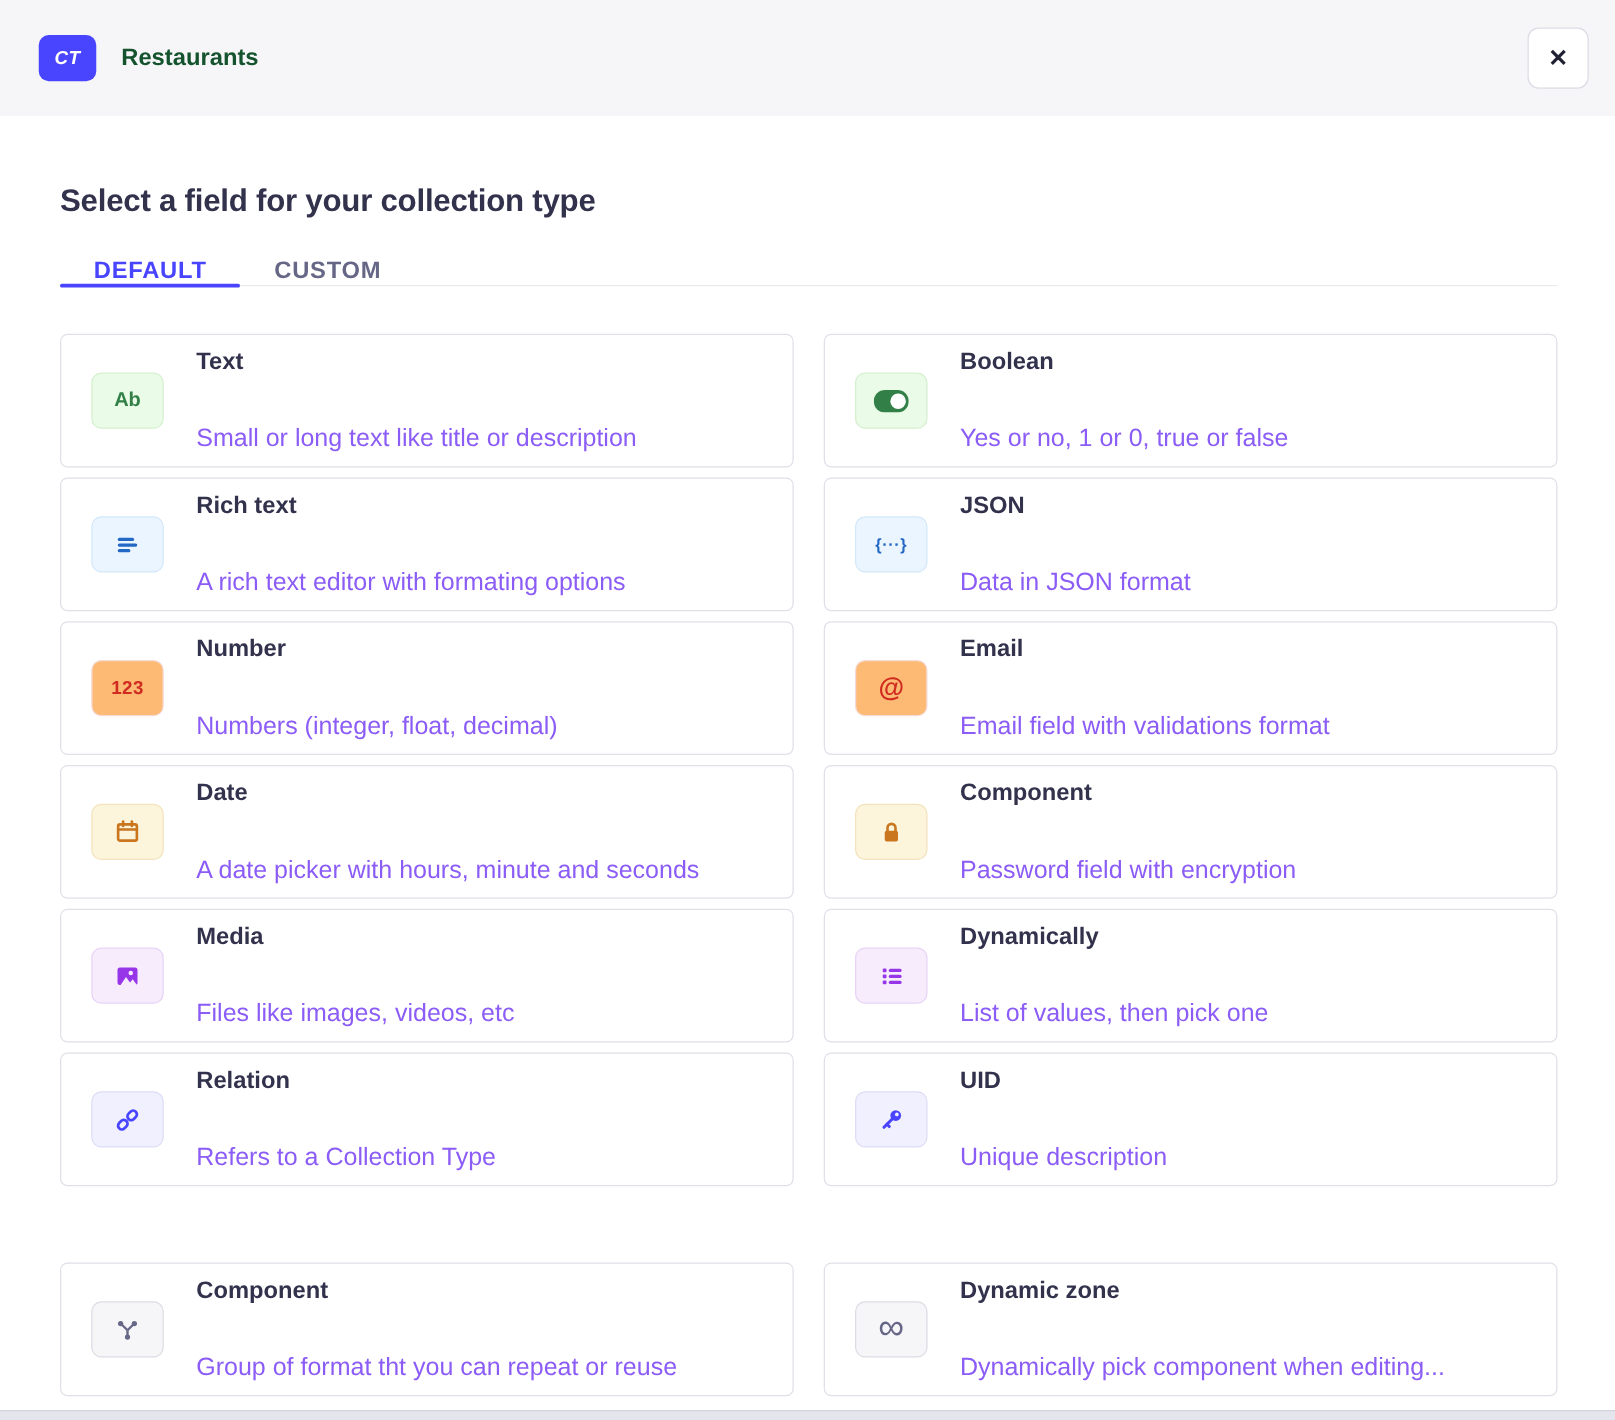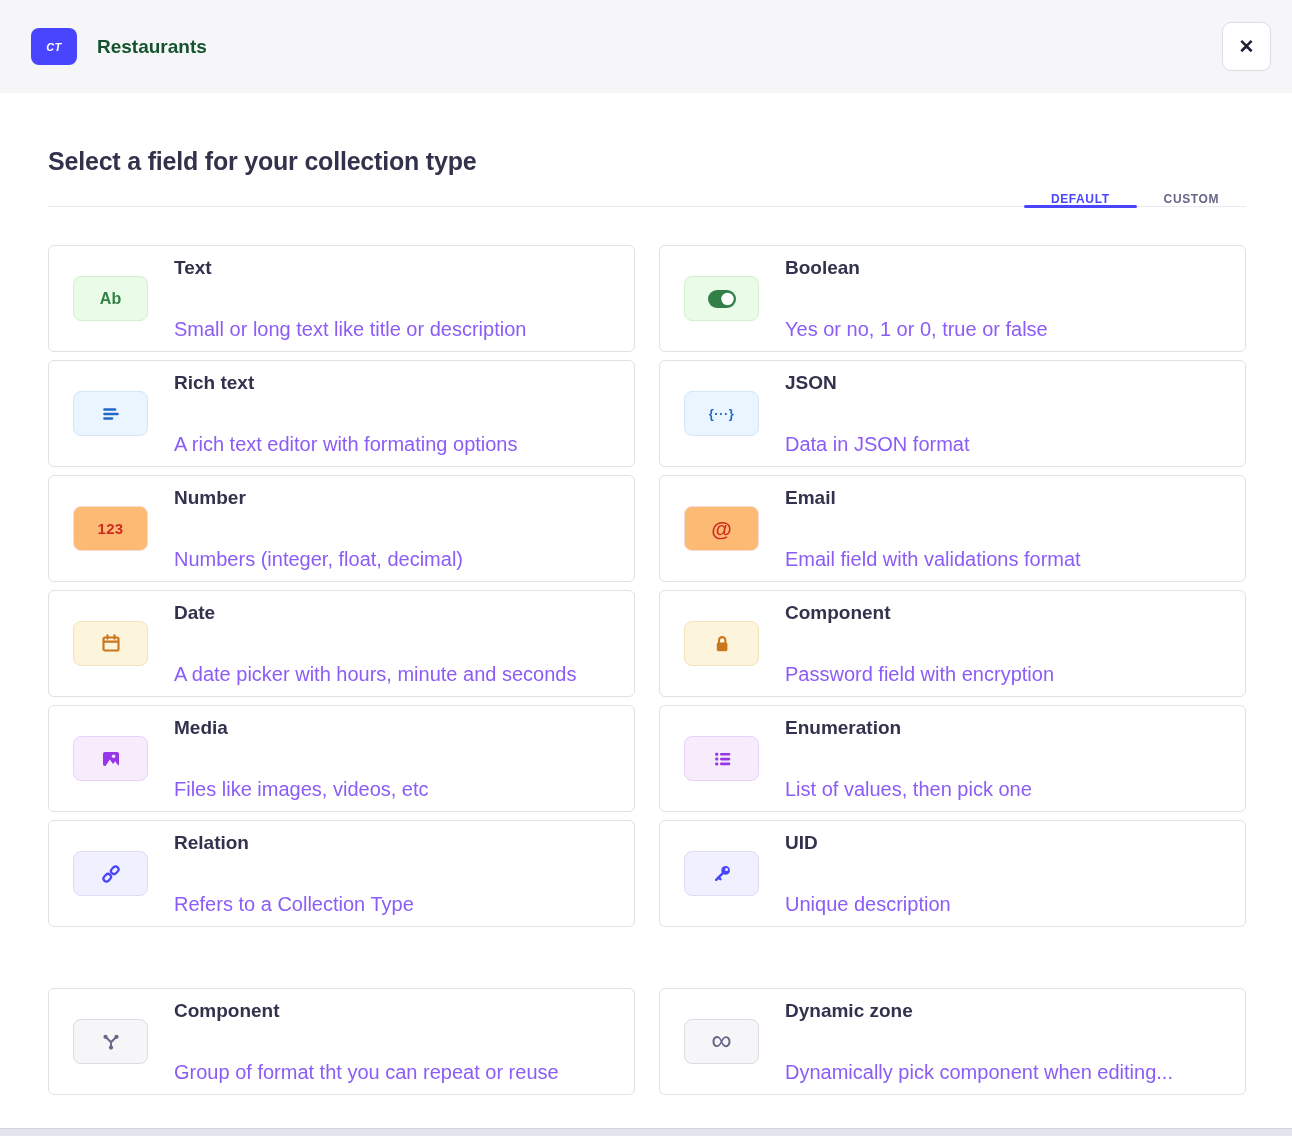--- a/index.html
+++ b/index.html
@@ -14,55 +14,56 @@
   
   .modal-header {
     height:93px; flex:none;
     background:#f6f6f9;
     display:flex; align-items:center;
     padding:0 21px 0 31px;
   }
   .ct-badge {
     width:46px; height:37px; border-radius:8px;
     background:#4945ff; color:#ffffff;
-    font-size:11px; font-weight:700; font-style:italic;
+    font-size:15px; font-weight:700; font-style:italic;
     display:flex; align-items:center; justify-content:center;
     letter-spacing:0.3px;
   }
   .header-title {
     margin-left:20px;
     font-size:19px; font-weight:700; color:#14532d;
   }
   .header-spacer { flex:1; }
   .close-btn {
     width:49px; height:49px;
     background:#ffffff; border:1px solid #dcdce4; border-radius:9px;
     display:flex; align-items:center; justify-content:center;
     font-size:19px; font-weight:600; color:#212134;
     cursor:pointer;
   }
 
   
   .content { flex:1; padding:0 46px 0 48px; background:#ffffff; overflow:hidden; }
 
   .title-row {
-    display:flex; justify-content:space-between; align-items:flex-end;
+    display:flex; justify-content:space-between; align-items:flex-start;
     border-bottom:1px solid #eaeaef;
+    flex-direction:column;
   }
   .page-title {
     font-size:25px; font-weight:700; color:#32324d;
     letter-spacing:-0.2px; line-height:30px;
     margin:53px 0 30px;
   }
   .tabs { display:flex; align-items:stretch; }
   .tab {
     position:relative;
     display:flex; align-items:center;
     padding:0 27px;
-    font-size:12px; font-weight:700; letter-spacing:0.6px;
+    font-size:19px; font-weight:700; letter-spacing:0.6px;
     color:#666687; background:none; border:none; cursor:pointer;
     font-family:inherit;
   }
   .tab.active { color:#4945ff; }
   .tab.active::after {
     content:""; position:absolute; left:0; right:0; bottom:-2px;
     height:3px; background:#4945ff; border-radius:2px;
   }
 
   .cards {
@@ -73,21 +74,21 @@
   .cards.secondary { margin-top:61px; }
 
   .card {
     height:107px;
     background:#ffffff;
     border:1px solid #e0e0e8; border-radius:6px;
     display:flex; align-items:center;
     padding:0 24px; cursor:pointer;
   }
   .icon-box {
-    width:75px; height:45px; flex:none;
+    width:58px; height:45px; flex:none;
     border-radius:8px; border:1px solid transparent;
     display:flex; align-items:center; justify-content:center;
     margin-right:26px;
     font-weight:700;
   }
   .icon-box svg { display:block; }
 
   .scheme-green  { background:#eafbe7; border-color:#d5f0cf; color:#328048; }
   .scheme-blue   { background:#eaf5ff; border-color:#d4e7f9; color:#2368c4; }
   .scheme-red    { background:#fdba74; border-color:#f5d9d5; color:#d02b20; }
@@ -252,21 +253,21 @@
           <rect x="5.2" y="10.6" width="3" height="3" rx="0.8"></rect>
           <rect x="5.2" y="15.4" width="3" height="3" rx="0.8"></rect>
           <g stroke="currentColor" stroke-width="2.6" stroke-linecap="round">
             <line x1="11.3" y1="7.3" x2="19" y2="7.3"></line>
             <line x1="11.3" y1="12.1" x2="19" y2="12.1"></line>
             <line x1="11.3" y1="16.9" x2="19" y2="16.9"></line>
           </g>
         </svg>
       </div>
       <div class="card-text">
-        <div class="card-title">Enumeration</div>
+        <div class="card-title">Dynamically</div>
         <div class="card-desc">List of values, then pick one</div>
       </div>
     </div>
 
     <div class="card">
       <div class="icon-box scheme-indigo">
         <svg width="24" height="24" viewBox="0 0 24 24" fill="none" stroke="currentColor" stroke-width="2.2">
           <g transform="rotate(-45 12 12)">
             <rect x="2.6" y="9" width="8.2" height="6" rx="3"></rect>
             <rect x="13.2" y="9" width="8.2" height="6" rx="3"></rect>

